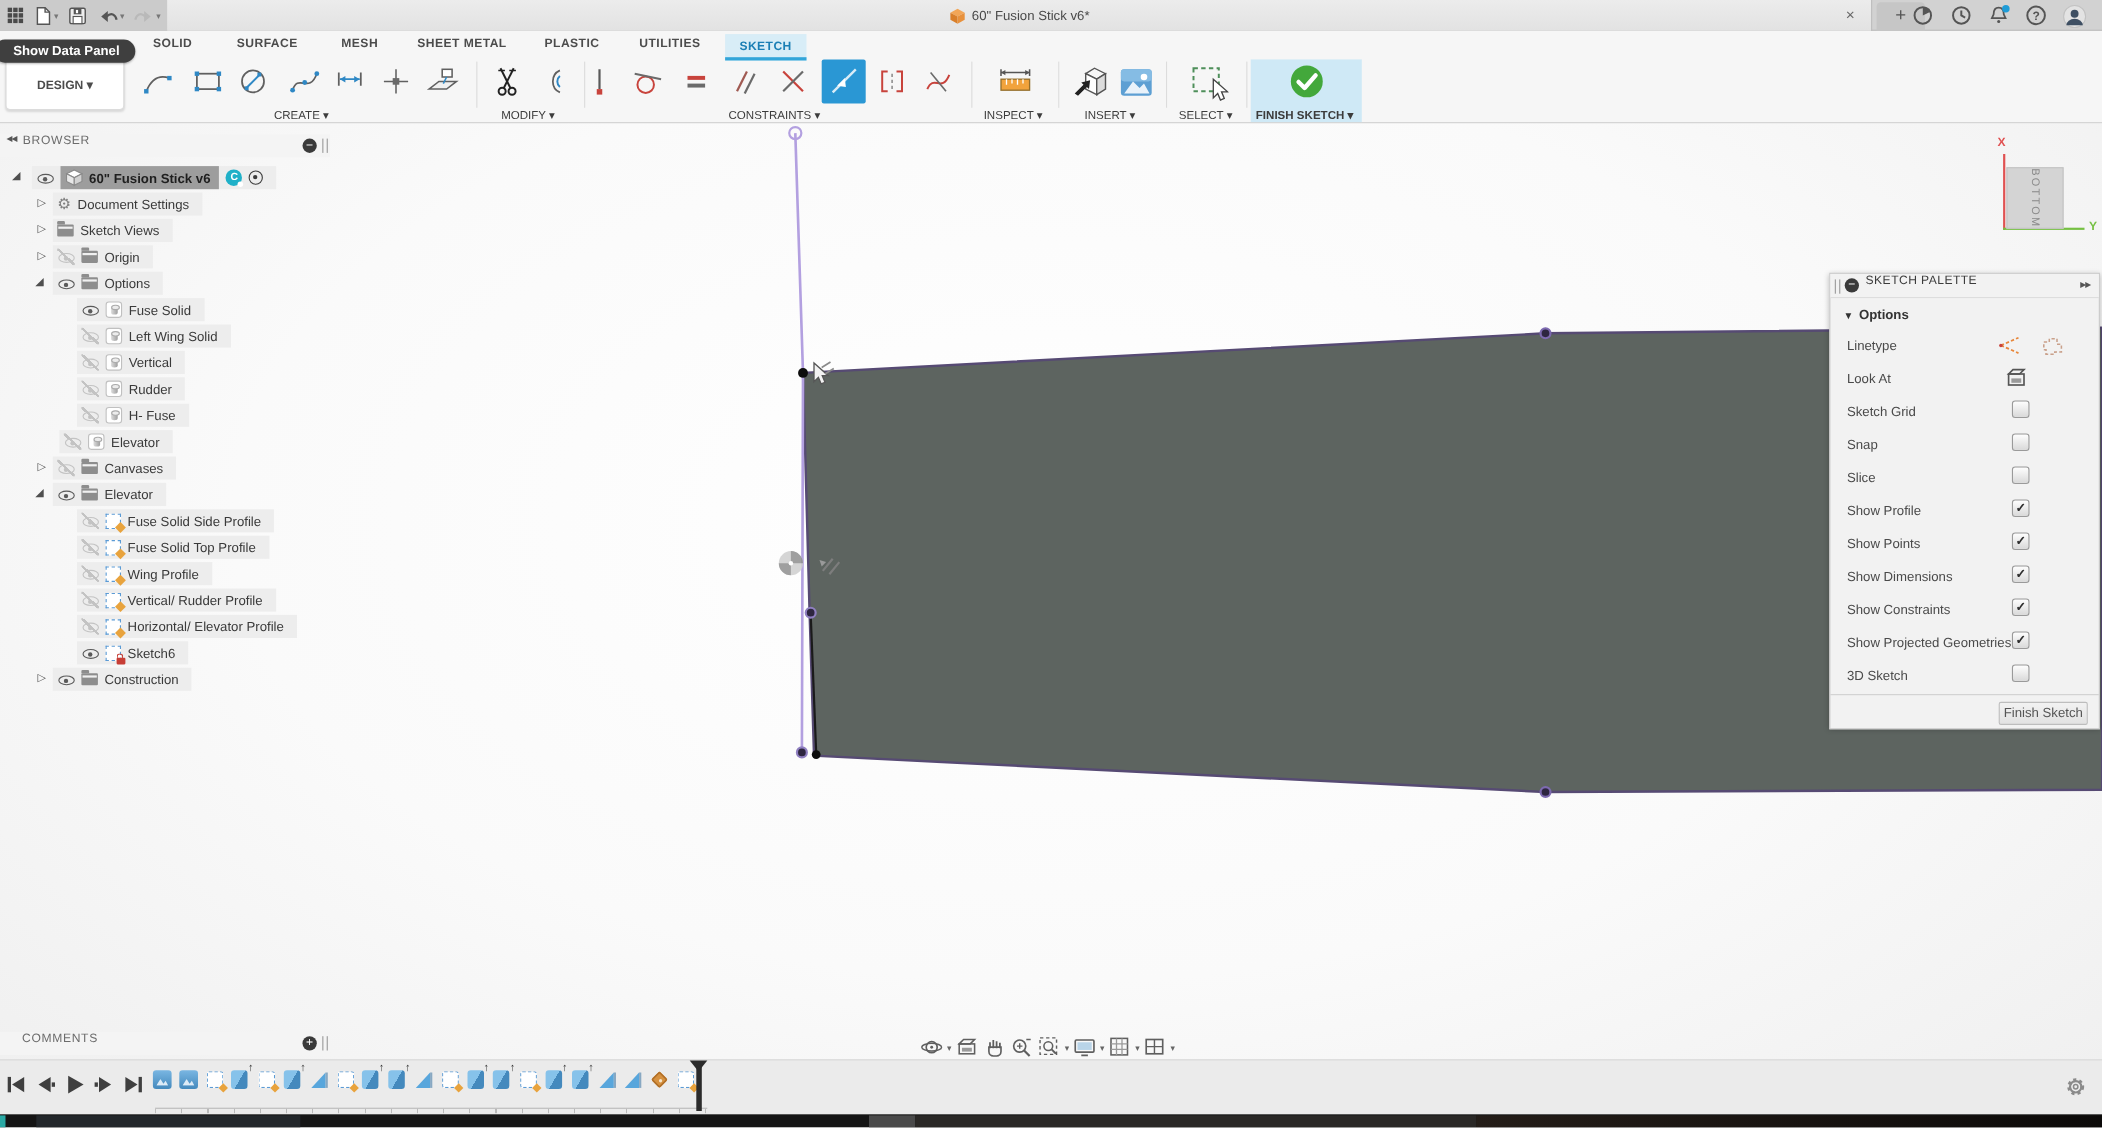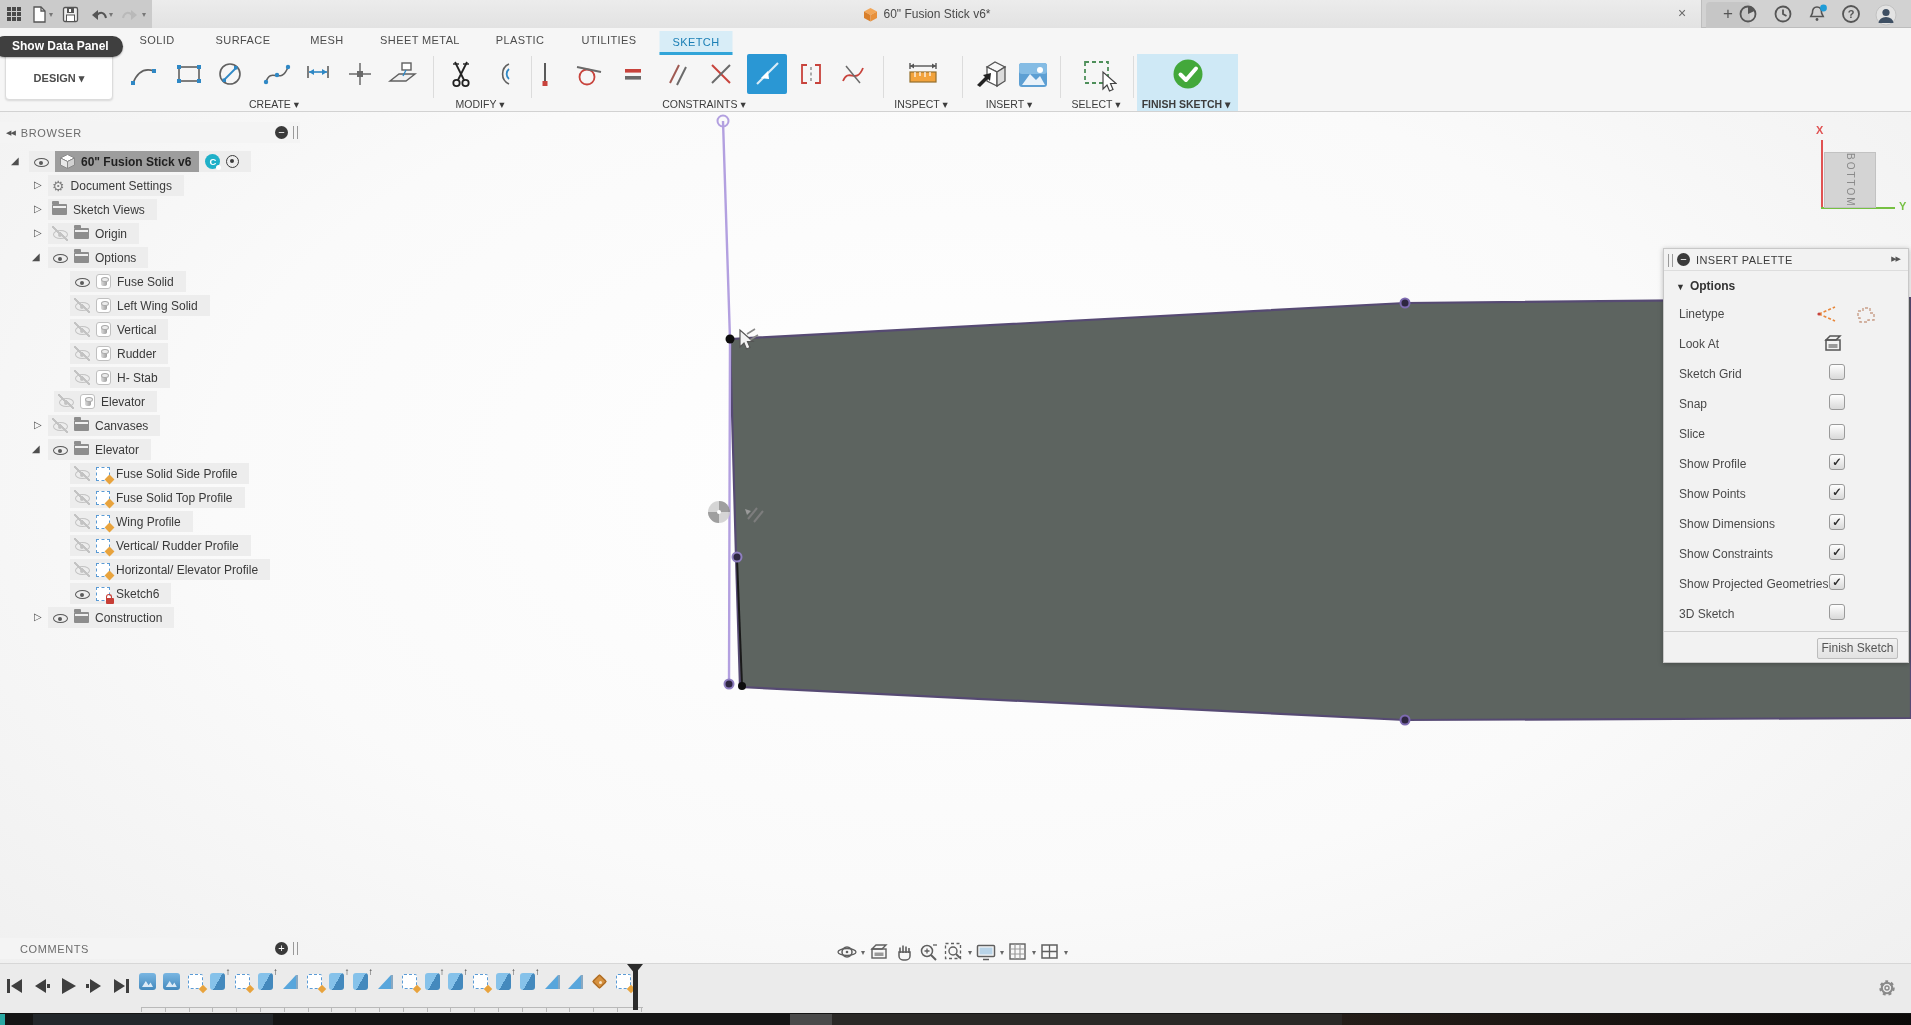--- a/index.html
+++ b/index.html
@@ -12,21 +12,21 @@
   .qbtn{display:flex;align-items:center;height:24px;padding:0 2px}
   .caret{font-size:8px;color:#777;margin-left:1px}
   #doctab{position:absolute;left:152px;top:0;width:1550px;height:28px;background:linear-gradient(#ececec,#e2e2e2);border-right:1px solid #bdbdbd;display:flex;align-items:center;justify-content:center;gap:6px}
   #doctab .title{font-size:12px;color:#4a4a4a}
   #tabclose{position:absolute;right:10px;top:5px;font-size:14px;color:#6a6a6a;width:18px;text-align:center;cursor:default}
   #newtab{position:absolute;left:1706px;top:2px;width:44px;height:26px;background:#c6c6c6;border-radius:4px 4px 0 0;text-align:center;font-size:17px;color:#555;line-height:24px}
   .tico{position:absolute;top:3px;width:22px;height:22px}
 
   
   #ribbon{position:absolute;left:0;top:28px;width:1911px;height:84px;background:#f6f6f6;border-bottom:1px solid #d2d2d2;z-index:9}
-  .rtab{position:absolute;top:6px;transform:translateX(-50%);font-size:11px;font-weight:normal;color:#4c4c4c;letter-spacing:.4px}
+  .rtab{position:absolute;top:6px;transform:translateX(-50%);font-size:11px;font-weight:bold;color:#4c4c4c;letter-spacing:.4px}
   .rtab.active{top:3px;background:#d8edf7;color:#1b7fb5;padding:5px 13px 4px;border-bottom:3px solid #32a5d9}
   .glabel{position:absolute;top:70px;transform:translateX(-50%);font-size:10.5px;color:#3c3c3c;white-space:nowrap}
   .gdiv{position:absolute;top:28px;width:1px;height:42px;background:#dcdcdc}
   .ric{position:absolute;top:30px;width:32px;height:32px}
   #finishblock{position:absolute;left:1137px;top:26px;width:101px;height:57px;background:#cfe9f6}
   #blueTile{position:absolute;left:747px;top:26px;width:40px;height:40px;background:#2a97d4;border-radius:2px}
   #tooltip{position:absolute;left:-6px;top:8px;height:21px;background:#3f3f3f;border-radius:11px;color:#fff;font-size:12px;font-weight:bold;line-height:21px;padding:0 14px 0 18px;z-index:12;box-shadow:0 1px 2px rgba(0,0,0,.3)}
   #wsbtn{position:absolute;left:5px;top:19px;width:108px;height:53px;background:#fff;border:1px solid #dcdcdc;border-radius:4px;box-shadow:0 1px 2px rgba(0,0,0,.12);text-align:center;font-size:11px;font-weight:bold;color:#4c4c4c;line-height:60px;z-index:11}
 
   
@@ -35,21 +35,21 @@
 
   
   #vcube{position:absolute;left:1824px;top:152px;width:52px;height:56px;background:#d4d4d4;border:1px solid #c2c2c2;z-index:2;display:flex;align-items:center;justify-content:center}
   #vcube span{writing-mode:vertical-rl;font-size:10px;letter-spacing:2px;color:#8a8a8a}
   #axisxline{position:absolute;left:1821px;top:140px;width:2px;height:69px;background:#e05252;z-index:2}
   #axisyline{position:absolute;left:1821px;top:207px;width:74px;height:2px;background:#76c043;z-index:2}
   .axlbl{position:absolute;font-size:11px;font-weight:bold;z-index:2}
 
   
   #browser{position:absolute;left:0;top:122px;width:300px;z-index:3}
-  .phead{position:relative;height:21px;background:#f4f4f4;display:flex;align-items:center}
+  .phead{position:relative;height:21px;background:#f4f4f4;display:flex;align-items:flex-start}
   .phead .ptitle{font-size:11px;color:#6c6c6c;letter-spacing:.6px;margin-left:6px}
   .collapse{font-size:7px;color:#555;margin-left:6px;letter-spacing:-1px}
   .cminus,.cplus{position:absolute;width:13px;height:13px;border-radius:50%;background:#3a3a3a;color:#fff;text-align:center;line-height:12px;font-size:11px}
   .vhandle{position:absolute;width:5px;height:13px;border-left:1.5px solid #999;border-right:1.5px solid #999}
   .brow{position:absolute;height:21px;display:flex;align-items:center;gap:6px;background:#ededed;padding:0 12px 0 4px;white-space:nowrap}
   .blbl{font-size:12px;color:#3a3a3a}
   .exp{position:absolute;font-family:"DejaVu Sans",sans-serif;font-size:10px;color:#4f4f4f;top:4px}
   .exp.open::before{content:"◢"}
   .exp.closed::before{content:"▷"}
   .eye{position:relative;width:16px;height:15px;flex:0 0 16px}
@@ -464,21 +464,21 @@
       <span class="blbl">Vertical</span>
     </div>
   <div class="brow" style="left:70px;top:221px">
       <span class="eye off"></span>
       <span class="bodyic"></span>
       <span class="blbl">Rudder</span>
     </div>
   <div class="brow" style="left:70px;top:245px">
       <span class="eye off"></span>
       <span class="bodyic"></span>
-      <span class="blbl">H- Stab</span>
+      <span class="blbl">H- Fuse</span>
     </div>
   <div class="brow" style="left:54px;top:269px">
       <span class="eye off"></span>
       <span class="bodyic"></span>
       <span class="blbl">Elevator</span>
     </div>
 
   <div class="brow" style="left:48px;top:293px">
       <span class="exp closed" style="left:-14px"></span>
       <span class="eye off"></span>
@@ -528,21 +528,21 @@
       <span class="eye on"></span>
       <span class="fold"></span>
       <span class="blbl">Construction</span>
     </div>
 </div>
 
 <div id="palette">
   <div class="phead">
     <span class="vhandle" style="left:4px;top:5px"></span>
     <span class="cminus" style="left:13px;top:4px">−</span>
-    <span class="ptitle" style="margin-left:32px">INSERT PALETTE</span>
+    <span class="ptitle" style="margin-left:32px">SKETCH PALETTE</span>
     <span class="expandR">▶▶</span>
   </div>
   <div id="optHead"><span class="tri">▼</span><span>Options</span></div>
 
   <div class="prow" style="top:55px">Linetype</div>
   <span class="abs" style="left:152px;top:55px"><svg width="22" height="20">
         <path d="M3 10 L19 3" stroke="#e8883c" stroke-width="1.6" stroke-dasharray="3 2" fill="none"></path>
         <path d="M3 10 L19 17" stroke="#e8883c" stroke-width="1.6" stroke-dasharray="3 2" fill="none"></path>
         <circle cx="3" cy="10" r="1.6" fill="#c8433c"></circle>
       </svg></span>

